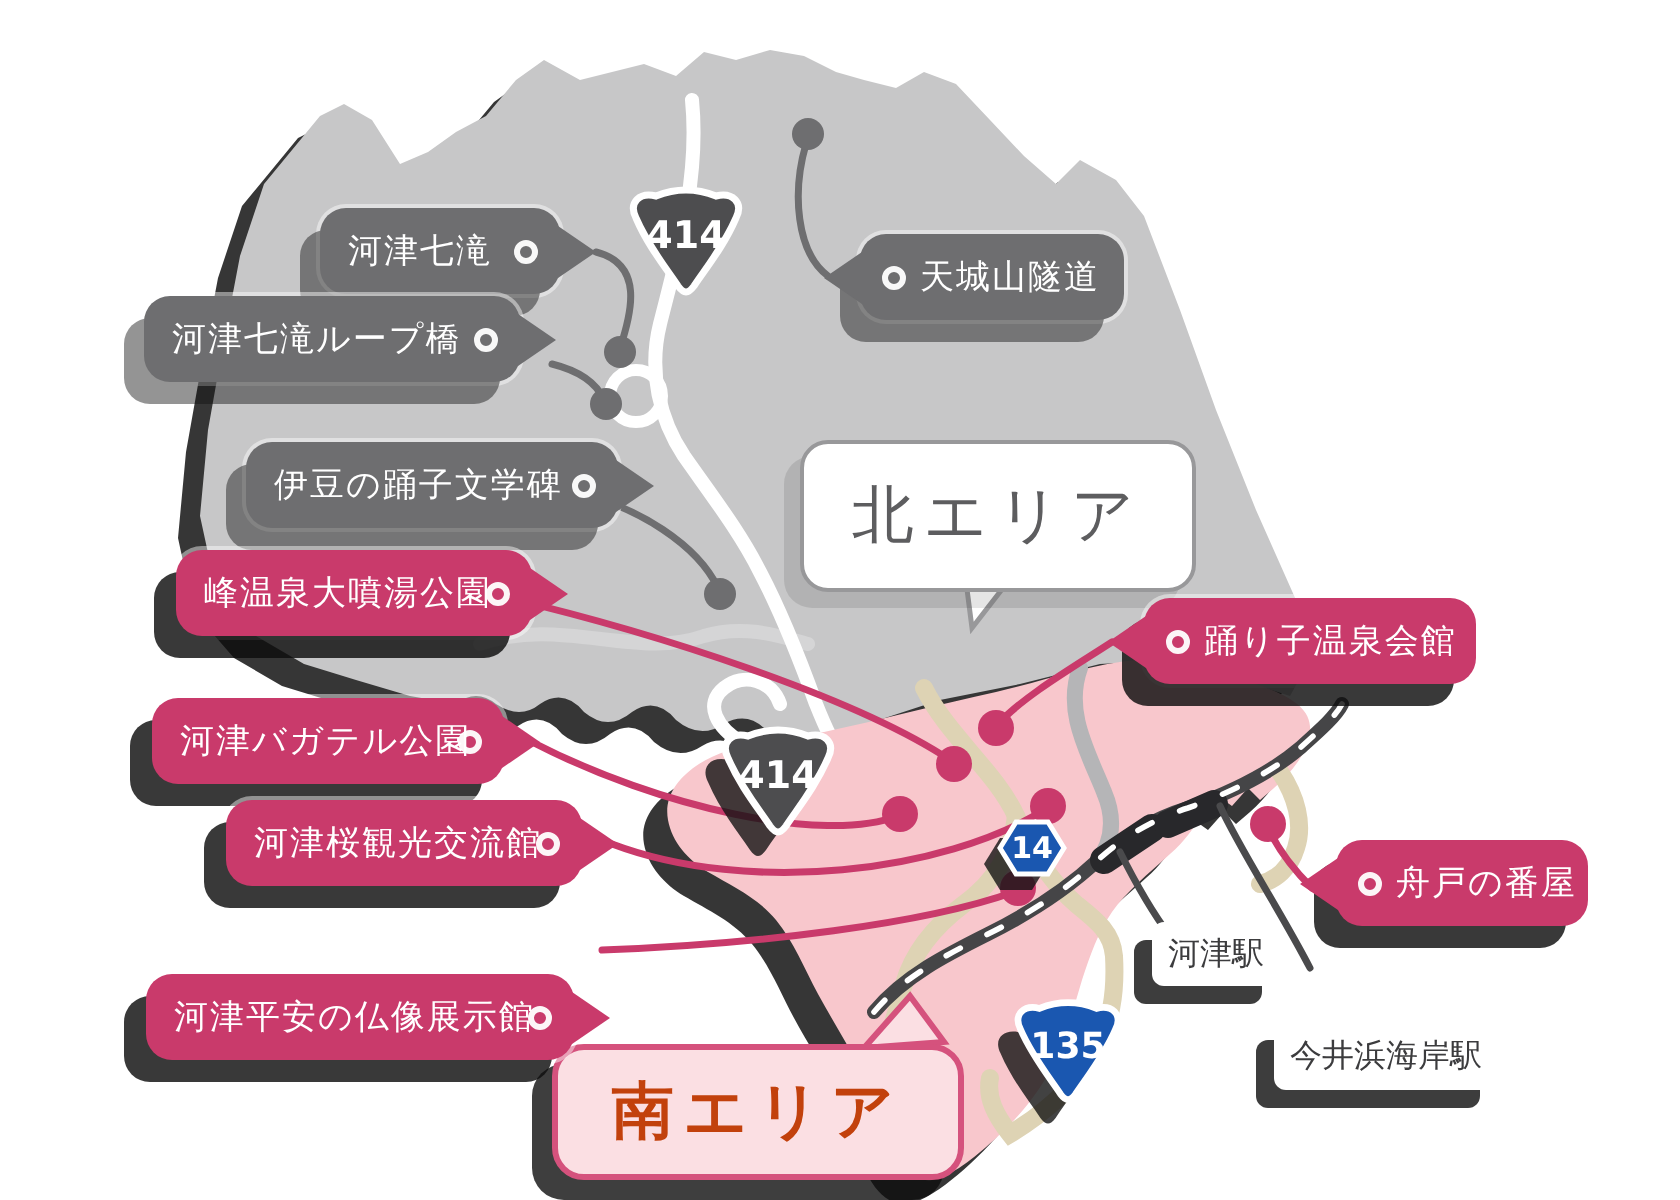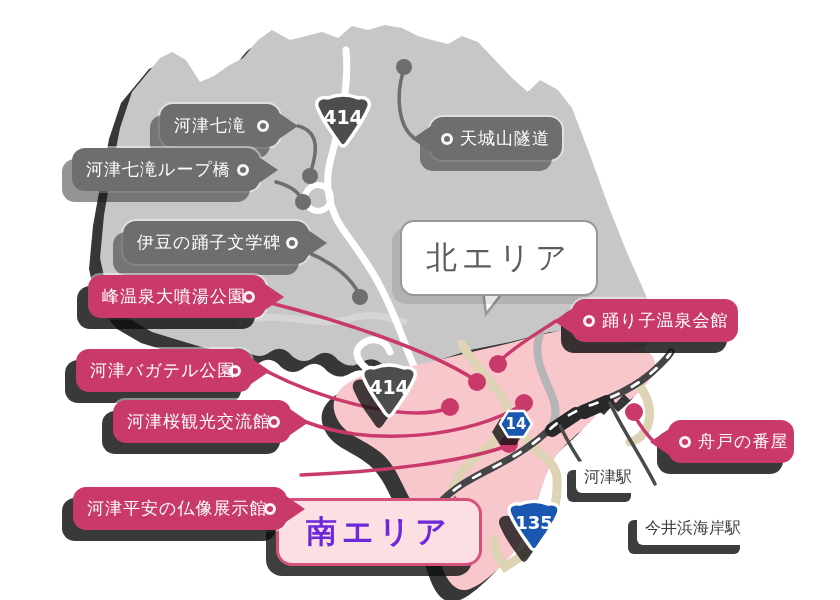--- a/index.html
+++ b/index.html
@@ -25,22 +25,22 @@
         border:3px solid rgba(255,255,255,.95);border-radius:50%;}
   .tip-r .ring{right:11px;}
   .tip-l .ring{left:11px;}
 
   
   .bubble{position:absolute;display:flex;align-items:center;justify-content:center;
           box-sizing:border-box;z-index:4;letter-spacing:5px;}
   .bubble.north{left:400px;top:220px;width:198px;height:76px;background:#fff;
           border:2.5px solid #98989a;border-radius:14px;color:#5d5d5f;font-size:31px;
           box-shadow:-8px 8px 0 rgba(0,0,0,.10);}
-  .bubble.south{left:276px;top:498px;width:206px;height:68px;background:#fbdfe3;
-          border:3px solid #d5527d;border-radius:16px;color:#6d28d9;font-size:31px;font-weight:600;
+  .bubble.south{left:276px;top:522px;width:206px;height:68px;background:#fbdfe3;
+          border:3px solid #d5527d;border-radius:16px;color:#c2410c;font-size:31px;font-weight:600;
           box-shadow:-10px 10px 0 rgba(14,14,14,.8);}
 
   
   .sta{position:absolute;background:#fff;border-radius:6px;display:flex;align-items:center;
        justify-content:center;color:#3c3c3e;font-size:16px;z-index:4;
        box-shadow:-9px 9px 0 rgba(12,12,12,.8);}
   .sta.kawazu{left:576px;top:461px;width:64px;height:32px;}
   .sta.imaihama{left:637px;top:476px;width:112px;height:34px;margin-top:35px;}
 </style>
 </head>

